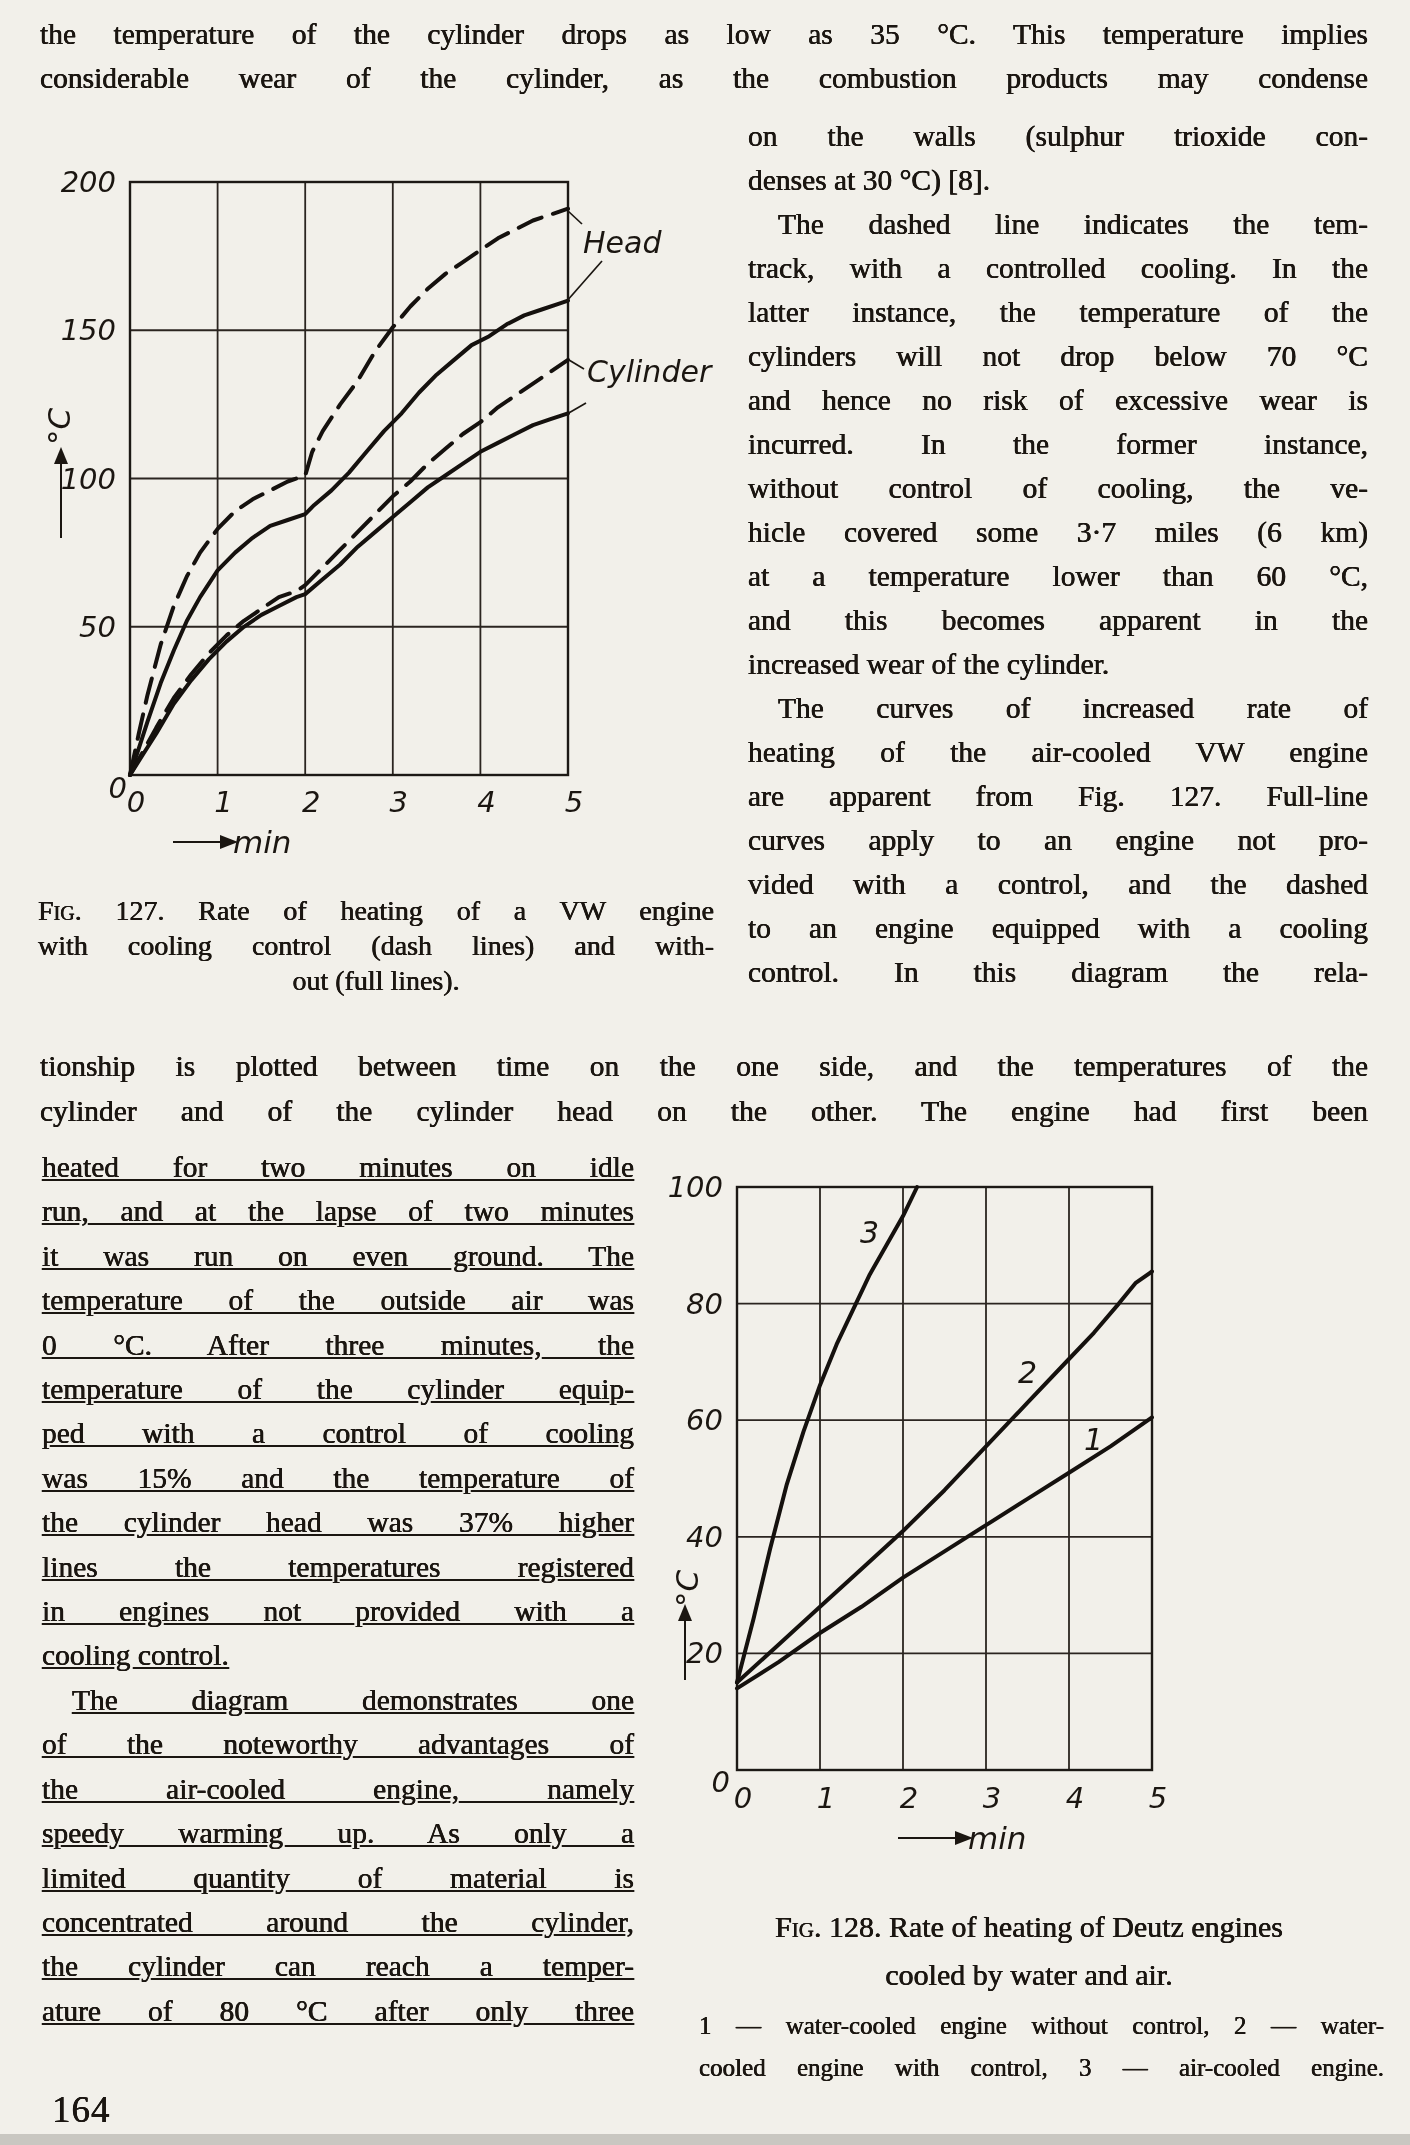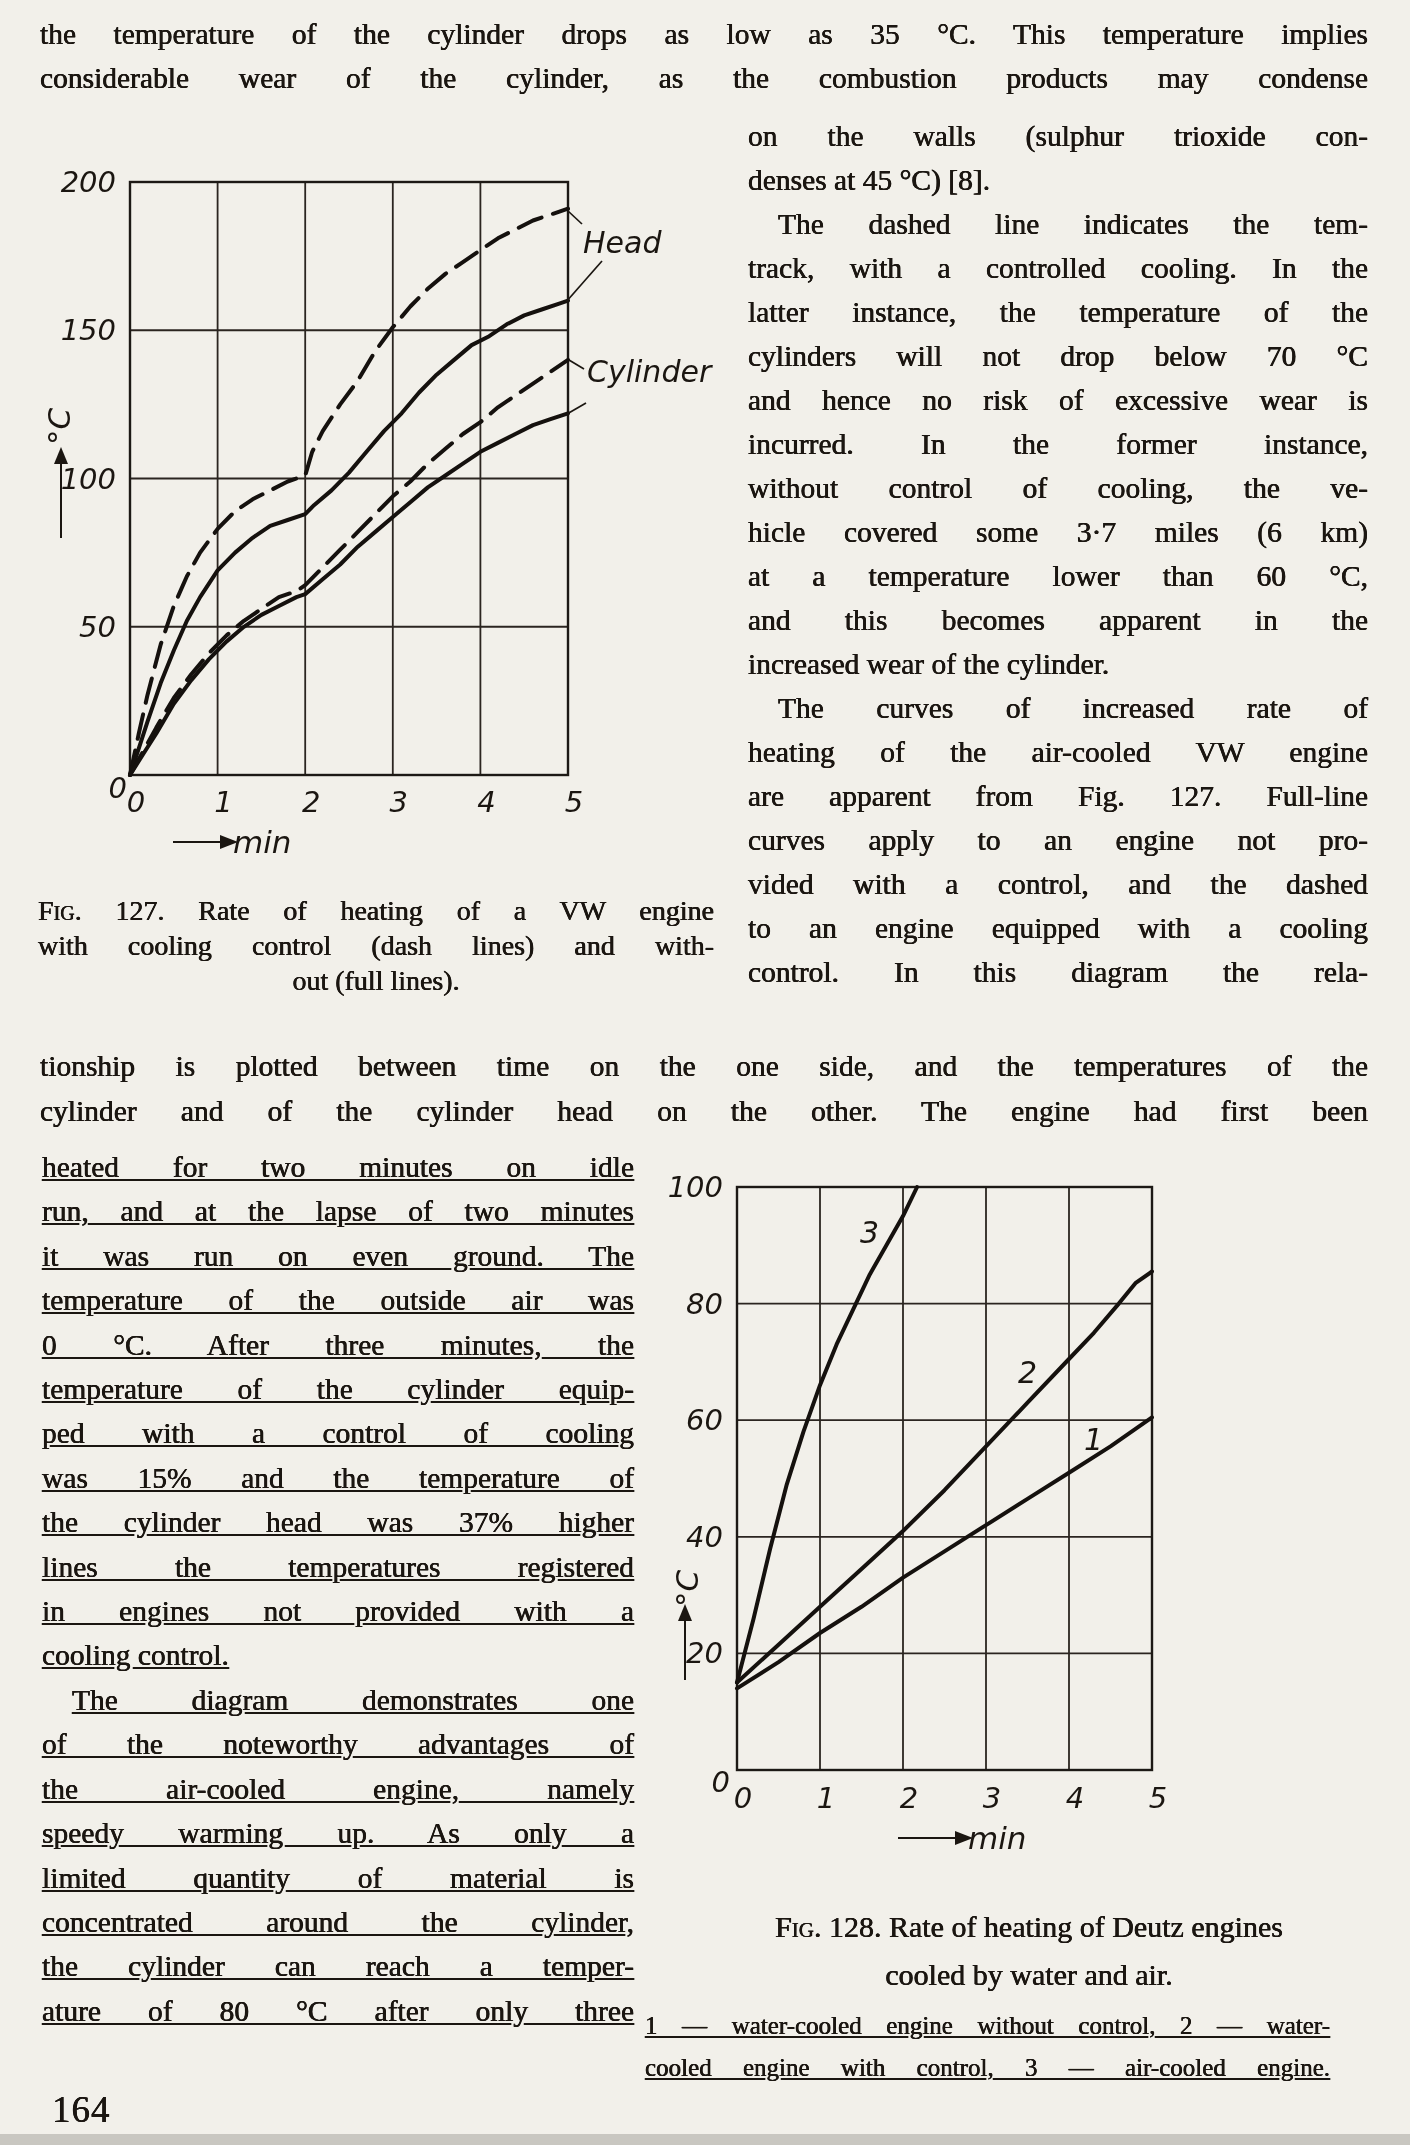--- a/index.html
+++ b/index.html
@@ -11,21 +11,21 @@
   .jline.end{text-align-last:left;}
   .jline.indent{text-indent:30px;}
   .jline.center{text-align:center;text-align-last:center;}
   #top-para{left:40px;top:12px;width:1328px;}
   #right-col{left:748px;top:114px;width:620px;}
   #mid-para{left:40px;top:1044px;width:1328px;line-height:45px;}
   #left-col{left:42px;top:1145px;width:592px;line-height:44.4px;text-decoration:underline;}
   #fig127-caption{left:38px;top:893px;width:676px;font-size:28px;line-height:35px;}
   #fig128-caption{left:690px;top:1903px;width:678px;font-size:30px;line-height:48px;
                   text-align:left;text-align-last:center;}
-  #fig128-legend{left:645px;top:2005px;width:685px;font-size:25px;line-height:42px;text-decoration:underline;}
+  #fig128-legend{left:699px;top:2005px;width:685px;font-size:25px;line-height:42px;}
   #page-number{left:52px;top:2088px;font-size:37px;letter-spacing:1px;}
   .sc{font-variant:small-caps;}
   svg{position:absolute;}
   .grid{stroke:#2b2520;stroke-width:1.8;}
   .frame{fill:none;stroke:#1d1915;stroke-width:2.4;}
   .curve{fill:none;stroke:#15110e;stroke-width:4;stroke-linecap:round;stroke-linejoin:round;}
   .curve.dashed{stroke-dasharray:25 12;}
   .tick{font:italic 29px "DejaVu Sans",sans-serif;fill:#1b1611;}
   .axlbl{font:italic 31px "DejaVu Sans",sans-serif;fill:#1b1611;}
   .clabel{font:italic 30px "DejaVu Sans",sans-serif;fill:#1b1611;}
@@ -89,21 +89,21 @@
     <div>
 
     <div class="jline">with cooling control (dash lines) and with-</div>
         <div class="jline center">out (full lines).</div>
       </div>
   </div>
 
   <div id="right-col" class="txt">
 
   <div class="jline">on the walls (sulphur trioxide con-</div>
-      <div class="jline end">denses at 45 °C) [8].</div>
+      <div class="jline end">denses at 30 °C) [8].</div>
       <div class="jline indent">The dashed line indicates the tem-</div>
       <div class="jline">track, with a controlled cooling. In the</div>
       <div class="jline">latter instance, the temperature of the</div>
       <div class="jline">cylinders will not drop below 70 °C</div>
       <div class="jline">and hence no risk of excessive wear is</div>
       <div class="jline">incurred. In the former instance,</div>
       <div class="jline">without control of cooling, the ve-</div>
       <div class="jline">hicle covered some 3·7 miles (6 km)</div>
       <div class="jline">at a temperature lower than 60 °C,</div>
       <div class="jline">and this becomes apparent in the</div>

